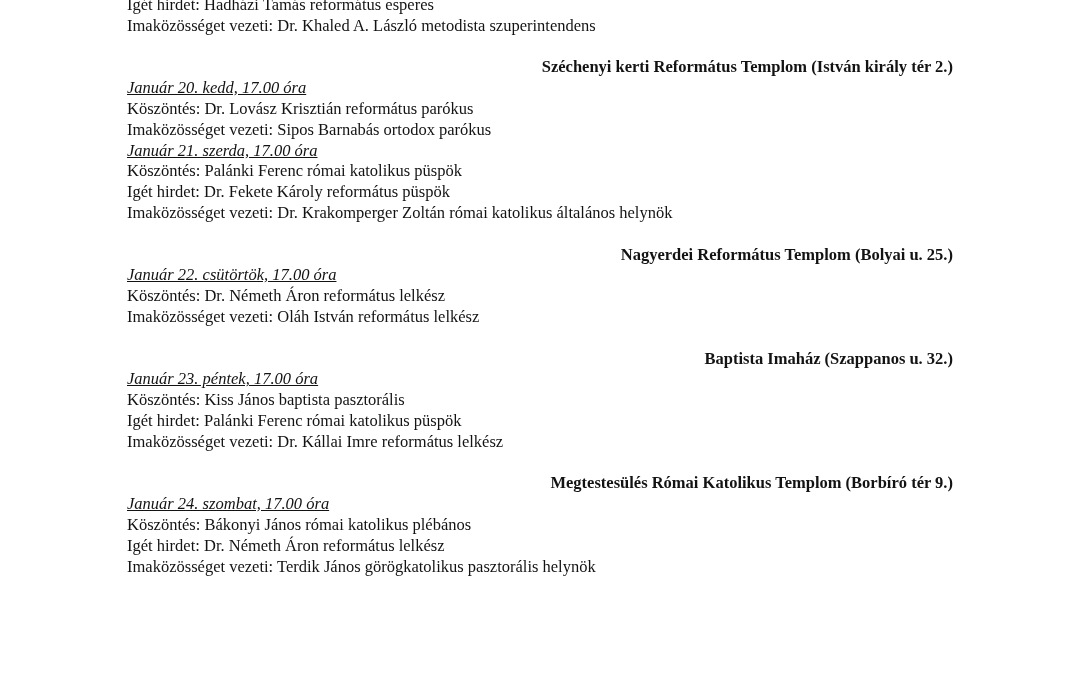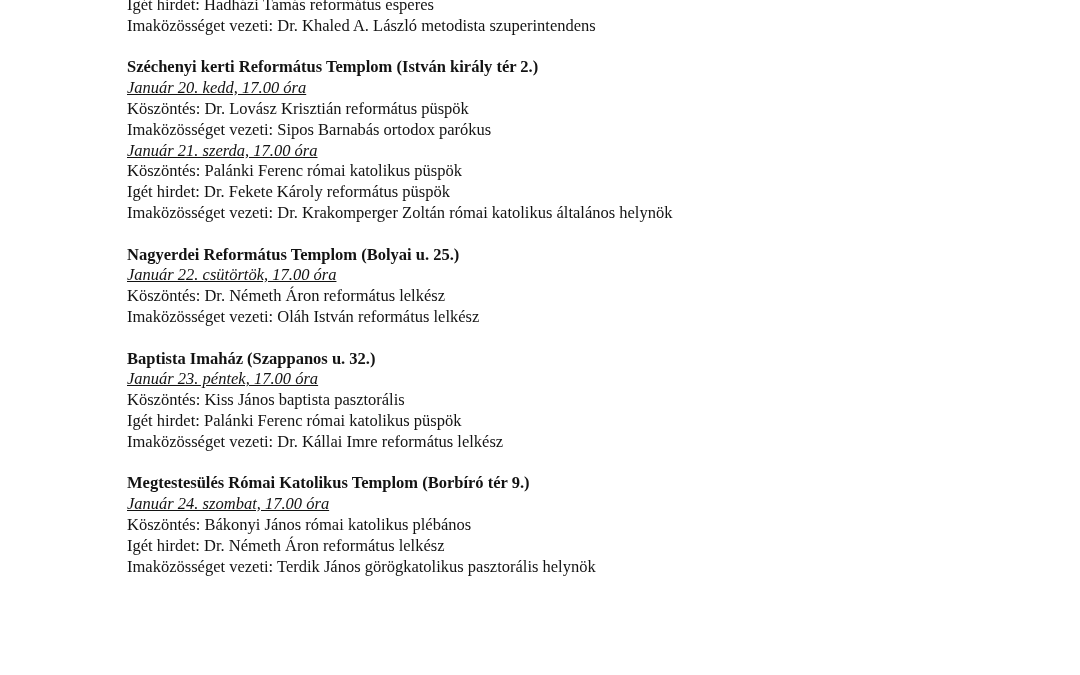--- a/index.html
+++ b/index.html
@@ -18,21 +18,21 @@
   }
   .page {
     width: 826px;
     padding: 0 127px;
     margin-top: -5px;
   }
   .line {
     white-space: nowrap;
   }
   .section-title {
-    text-align: left;
+    text-align: right;
     font-weight: bold;
     margin-top: 20.8px; 
   }
   .section-date {
     font-style: italic;
     text-decoration: underline;
     font-family: Liberation Serif, serif;
   }
 </style>
 </head>
@@ -41,21 +41,21 @@
 <div class="page">
 
   <div>
     <div class="line">Igét hirdet: Hadházi Tamás református esperes</div>
     <div class="line">Imaközösséget vezeti: Dr. Khaled A. László metodista szuperintendens</div>
   </div>
 
   <div>
     <div class="section-title">Széchenyi kerti Református Templom (István király tér 2.)</div>
     <div class="line section-date">Január 20. kedd, 17.00 óra</div>
-    <div class="line">Köszöntés: Dr. Lovász Krisztián református püspök</div>
+    <div class="line">Köszöntés: Dr. Lovász Krisztián református parókus</div>
     <div class="line">Imaközösséget vezeti: Sipos Barnabás ortodox parókus</div>
   </div>
 
   <div>
     <div class="line section-date">Január 21. szerda, 17.00 óra</div>
     <div class="line">Köszöntés: Palánki Ferenc római katolikus püspök</div>
     <div class="line">Igét hirdet: Dr. Fekete Károly református püspök</div>
     <div class="line">Imaközösséget vezeti: Dr. Krakomperger Zoltán római katolikus általános helynök</div>
   </div>
 

